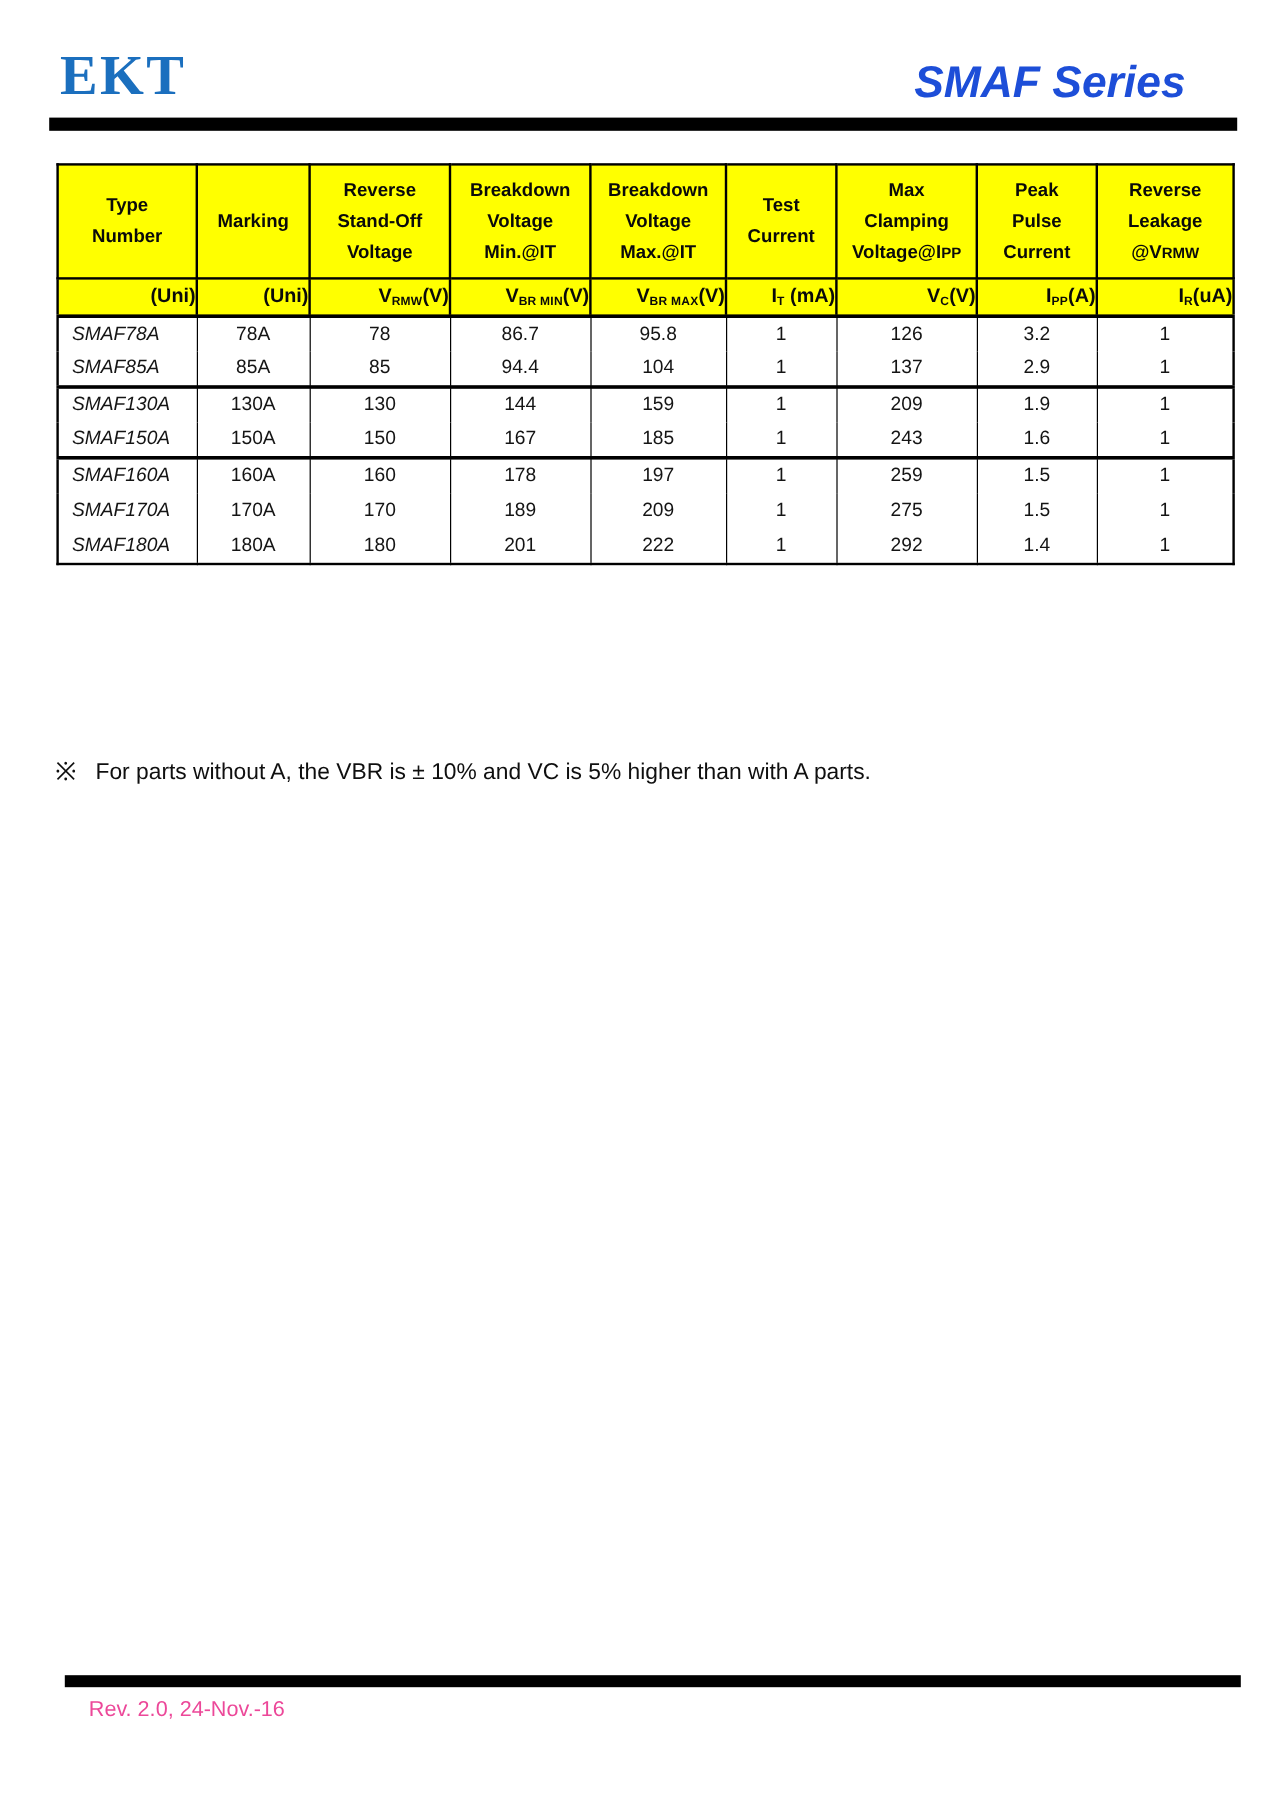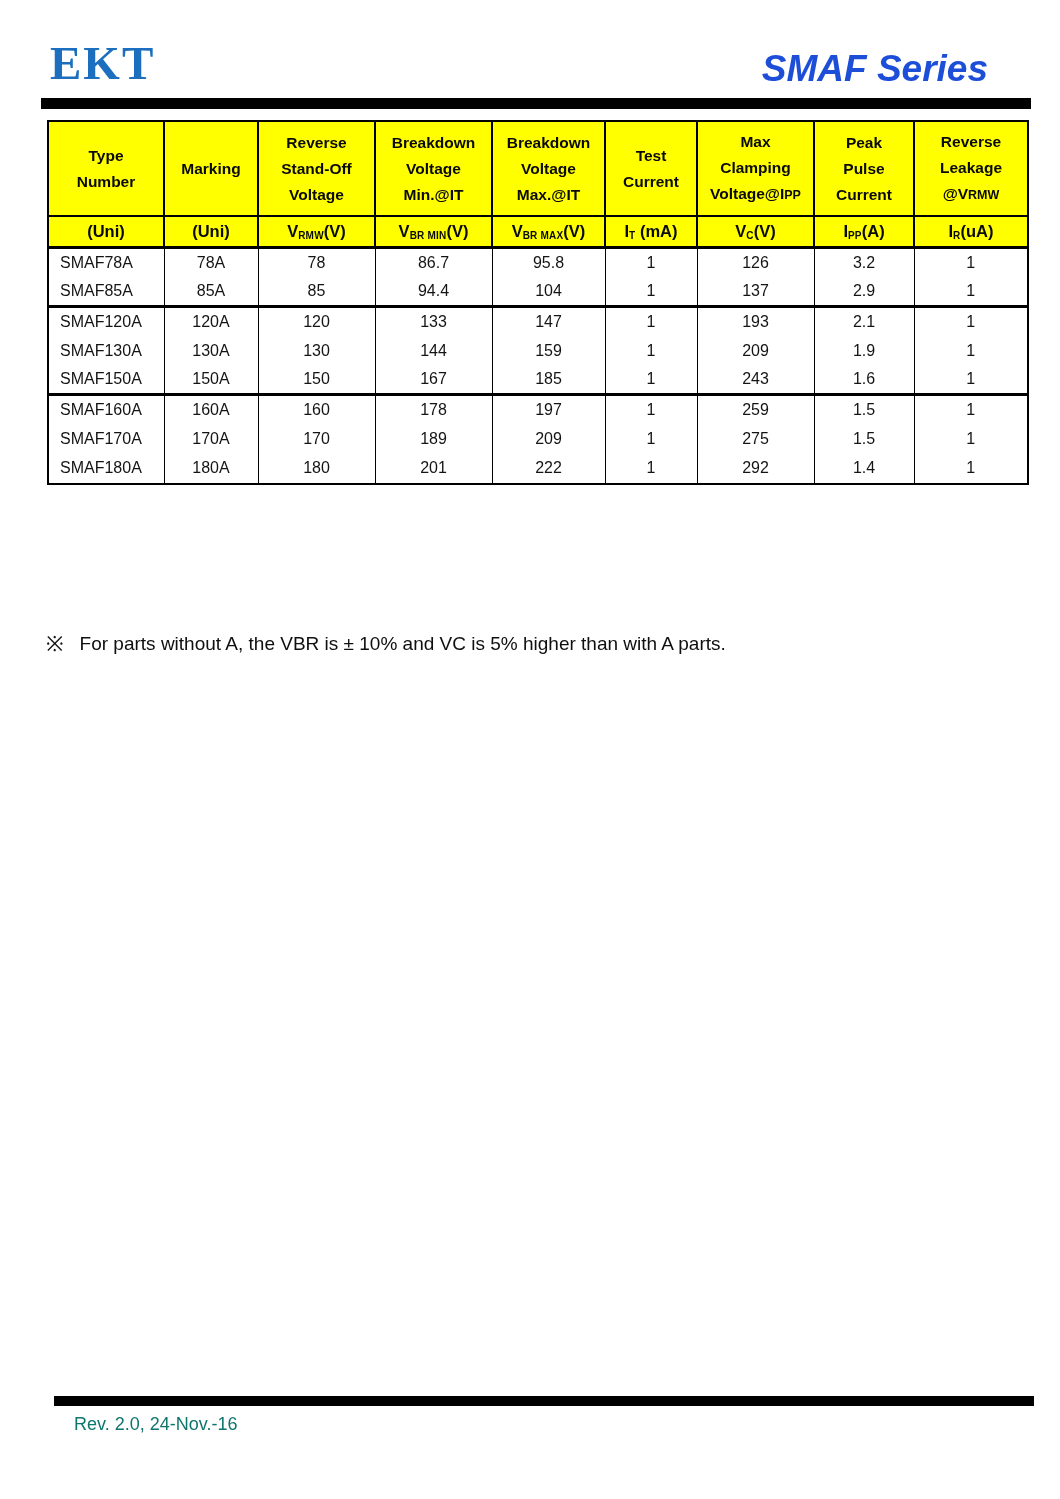--- a/index.html
+++ b/index.html
@@ -22,76 +22,76 @@
     position:absolute; right:72px; top:50px;
     font-size:37px; font-weight:bold; font-style:italic;
     color:#1d4ed8; line-height:1;
   }
   .header-rule {
     position:absolute; left:41px; top:98px;
     width:990px; height:11px; background:#000;
   }
 
   
-  .spec-table-wrap { position:absolute; left:47px; top:120px; }
+  .spec-table-wrap { position:absolute; left:47px; top:136px; }
   table.spec {
     border-collapse:collapse; table-layout:fixed;
     width:981px;
     border:2.5px solid #000;
   }
   col.c1{width:116px} col.c2{width:94px} col.c3{width:117px}
   col.c4{width:117px} col.c5{width:113px} col.c6{width:92px}
   col.c7{width:117px} col.c8{width:100px} col.c9{width:114px}
 
   thead th {
     background:#FFFF00;
     border:2.5px solid #000;
     font-weight:bold;
     color:#0a0a0a;
     vertical-align:middle;
     text-align:center;
   }
   tr.title-row th { height:95px; font-size:15.5px; }
   tr.title-row .tl { line-height:26px; }
-  tr.unit-row th { height:31px; font-size:16.5px; }
+  tr.unit-row th { height:31px; font-size:16.5px;text-align:right; }
 
   tbody.group { border-top:3px solid #000; }
   tbody.group td {
     border-left:1.7px solid #000;
     border-right:1.7px solid #000;
     border-top:none; border-bottom:none;
     height:29.58px;
     font-size:16px;
     text-align:center;
     vertical-align:middle;
     color:#141414;
     background:#fff;
   }
-  tbody.group td:first-child { text-align:left; padding-left:11px; }
+  tbody.group td:first-child { text-align:left; padding-left:11px;font-style:italic; }
 
   sub.sb { font-size:10px; line-height:0; vertical-align:-2px; letter-spacing:0.2px; }
   span.sc { font-size:12.5px; }
 
   
   .note {
     position:absolute; left:46px; top:631px;
     display:flex; align-items:flex-start;
     font-size:19px; color:#0f0f0f; white-space:nowrap;
   }
   .note-symbol { font-size:21px; margin-right:16px; line-height:26px; }
   .note-text { line-height:26px; }
 
   
   .footer-rule {
     position:absolute; left:54px; top:1396px;
     width:980px; height:10px; background:#000;
   }
   .footer-revision {
     position:absolute; left:74px; top:1414px;
-    font-size:18px; color:#0f766e;
+    font-size:18px; color:#ec4899;
   }
 </style>
 </head>
 <body>
 
 <div class="page">
 
   <div class="logo">EKT</div>
   <div class="series-title">SMAF Series</div>
   <div class="header-rule"></div>
@@ -184,31 +184,20 @@
             <td>94.4</td>
             <td>104</td>
             <td>1</td>
             <td>137</td>
             <td>2.9</td>
             <td>1</td>
           </tr>
         </tbody>
         <tbody class="group">
           <tr>
-            <td>SMAF120A</td>
-            <td>120A</td>
-            <td>120</td>
-            <td>133</td>
-            <td>147</td>
-            <td>1</td>
-            <td>193</td>
-            <td>2.1</td>
-            <td>1</td>
-          </tr>
-          <tr>
             <td>SMAF130A</td>
             <td>130A</td>
             <td>130</td>
             <td>144</td>
             <td>159</td>
             <td>1</td>
             <td>209</td>
             <td>1.9</td>
             <td>1</td>
           </tr>

